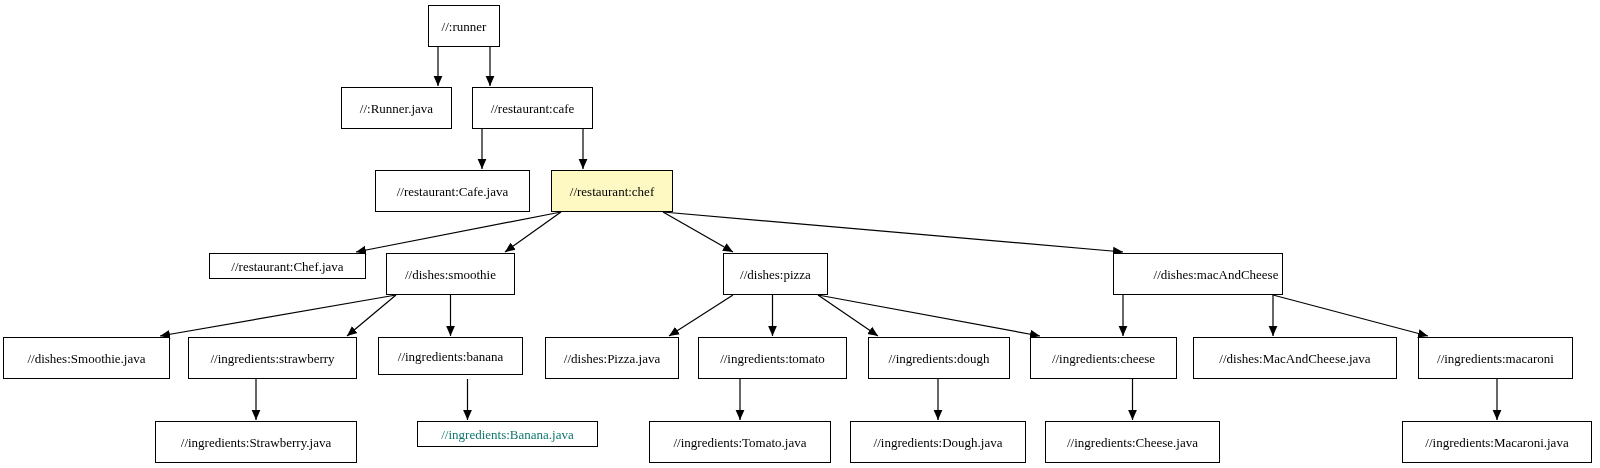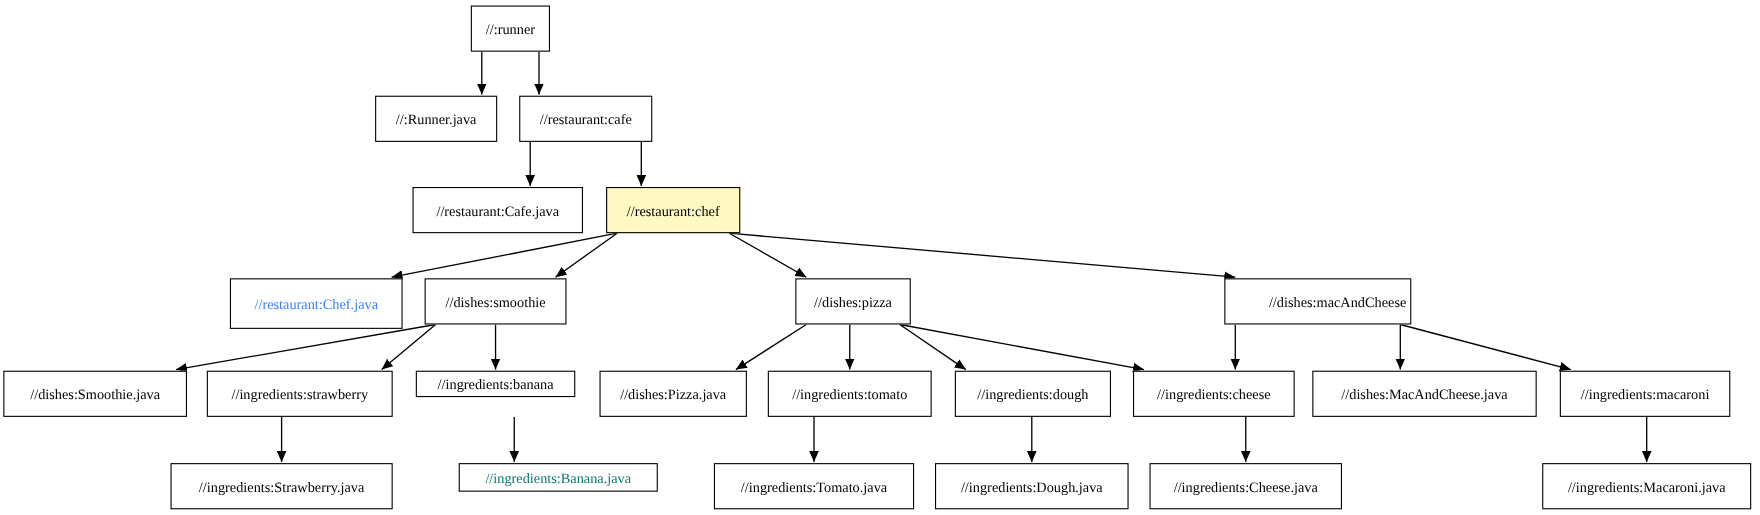--- a/index.html
+++ b/index.html
@@ -73,27 +73,27 @@
         <line x1="1132.5" y1="379" x2="1132.5" y2="420" stroke="#000000" stroke-width="1.2" marker-end="url(#arrowhead)"></line>
         <line x1="1497" y1="379" x2="1497" y2="420" stroke="#000000" stroke-width="1.2" marker-end="url(#arrowhead)"></line>
       </g>
   </svg>
 
 <div class="node" style="left: 428px; top: 5px; width: 72px; height: 42px; border-color: rgb(0, 0, 0); background: rgb(255, 255, 255); color: rgb(0, 0, 0);">//:runner</div>
     <div class="node" style="left: 341px; top: 87px; width: 111px; height: 42px; border-color: rgb(0, 0, 0); background: rgb(255, 255, 255); color: rgb(0, 0, 0);">//:Runner.java</div>
     <div class="node" style="left: 472px; top: 87px; width: 121px; height: 42px; border-color: rgb(0, 0, 0); background: rgb(255, 255, 255); color: rgb(0, 0, 0);">//restaurant:cafe</div>
     <div class="node" style="left: 375px; top: 170px; width: 155px; height: 42px; border-color: rgb(0, 0, 0); background: rgb(255, 255, 255); color: rgb(0, 0, 0);">//restaurant:Cafe.java</div>
     <div class="node" style="left: 551px; top: 170px; width: 122px; height: 42px; border-color: rgb(0, 0, 0); background: #fef9c3; color: rgb(0, 0, 0);">//restaurant:chef</div>
-    <div class="node" style="left: 209px; top: 253px; width: 157px; height: 46px; border-color: rgb(0, 0, 0); background: rgb(255, 255, 255); color: #3b82f6;">//restaurant:Chef.java</div>
+    <div class="node" style="left: 209px; top: 253px; width: 157px; height: 26px; border-color: rgb(0, 0, 0); background: rgb(255, 255, 255); color: #000000;">//restaurant:Chef.java</div>
     <div class="node" style="left: 386px; top: 253px; width: 129px; height: 42px; border-color: rgb(0, 0, 0); background: rgb(255, 255, 255); color: rgb(0, 0, 0);">//dishes:smoothie</div>
     <div class="node" style="left: 723px; top: 253px; width: 105px; height: 42px; border-color: rgb(0, 0, 0); background: rgb(255, 255, 255); color: rgb(0, 0, 0);">//dishes:pizza</div>
     <div class="node" style="left: 1113px; top: 253px; width: 170px; height: 42px; border-color: rgb(0, 0, 0); background: rgb(255, 255, 255); color: rgb(0, 0, 0); padding-left: 36px;">//dishes:macAndCheese</div>
     <div class="node" style="left: 3px; top: 337px; width: 167px; height: 42px; border-color: rgb(0, 0, 0); background: rgb(255, 255, 255); color: rgb(0, 0, 0);">//dishes:Smoothie.java</div>
     <div class="node" style="left: 188px; top: 337px; width: 169px; height: 42px; border-color: rgb(0, 0, 0); background: rgb(255, 255, 255); color: rgb(0, 0, 0);">//ingredients:strawberry</div>
-    <div class="node" style="left: 378px; top: 337px; width: 145px; height: 24px; border-color: rgb(0, 0, 0); background: rgb(255, 255, 255); color: rgb(0, 0, 0);">//ingredients:banana</div>
+    <div class="node" style="left: 378px; top: 337px; width: 145px; height: 38px; border-color: rgb(0, 0, 0); background: rgb(255, 255, 255); color: rgb(0, 0, 0);">//ingredients:banana</div>
     <div class="node" style="left: 545px; top: 337px; width: 134px; height: 42px; border-color: rgb(0, 0, 0); background: rgb(255, 255, 255); color: rgb(0, 0, 0);">//dishes:Pizza.java</div>
     <div class="node" style="left: 698px; top: 337px; width: 149px; height: 42px; border-color: rgb(0, 0, 0); background: rgb(255, 255, 255); color: rgb(0, 0, 0);">//ingredients:tomato</div>
     <div class="node" style="left: 868px; top: 337px; width: 142px; height: 42px; border-color: rgb(0, 0, 0); background: rgb(255, 255, 255); color: rgb(0, 0, 0);">//ingredients:dough</div>
     <div class="node" style="left: 1030px; top: 337px; width: 147px; height: 42px; border-color: rgb(0, 0, 0); background: rgb(255, 255, 255); color: rgb(0, 0, 0);">//ingredients:cheese</div>
     <div class="node" style="left: 1193px; top: 337px; width: 204px; height: 42px; border-color: rgb(0, 0, 0); background: rgb(255, 255, 255); color: rgb(0, 0, 0);">//dishes:MacAndCheese.java</div>
     <div class="node" style="left: 1418px; top: 337px; width: 155px; height: 42px; border-color: rgb(0, 0, 0); background: rgb(255, 255, 255); color: rgb(0, 0, 0);">//ingredients:macaroni</div>
     <div class="node" style="left: 155px; top: 421px; width: 202px; height: 42px; border-color: rgb(0, 0, 0); background: rgb(255, 255, 255); color: rgb(0, 0, 0);">//ingredients:Strawberry.java</div>
     <div class="node" style="left: 377px; top: 421px; width: 181px; height: 26px; border-color: rgb(0, 0, 0); background: rgb(255, 255, 255); color: #0f766e; margin-left: 40px;">//ingredients:Banana.java</div>
     <div class="node" style="left: 649px; top: 421px; width: 182px; height: 42px; border-color: rgb(0, 0, 0); background: rgb(255, 255, 255); color: rgb(0, 0, 0);">//ingredients:Tomato.java</div>
     <div class="node" style="left: 850px; top: 421px; width: 176px; height: 42px; border-color: rgb(0, 0, 0); background: rgb(255, 255, 255); color: rgb(0, 0, 0);">//ingredients:Dough.java</div>

